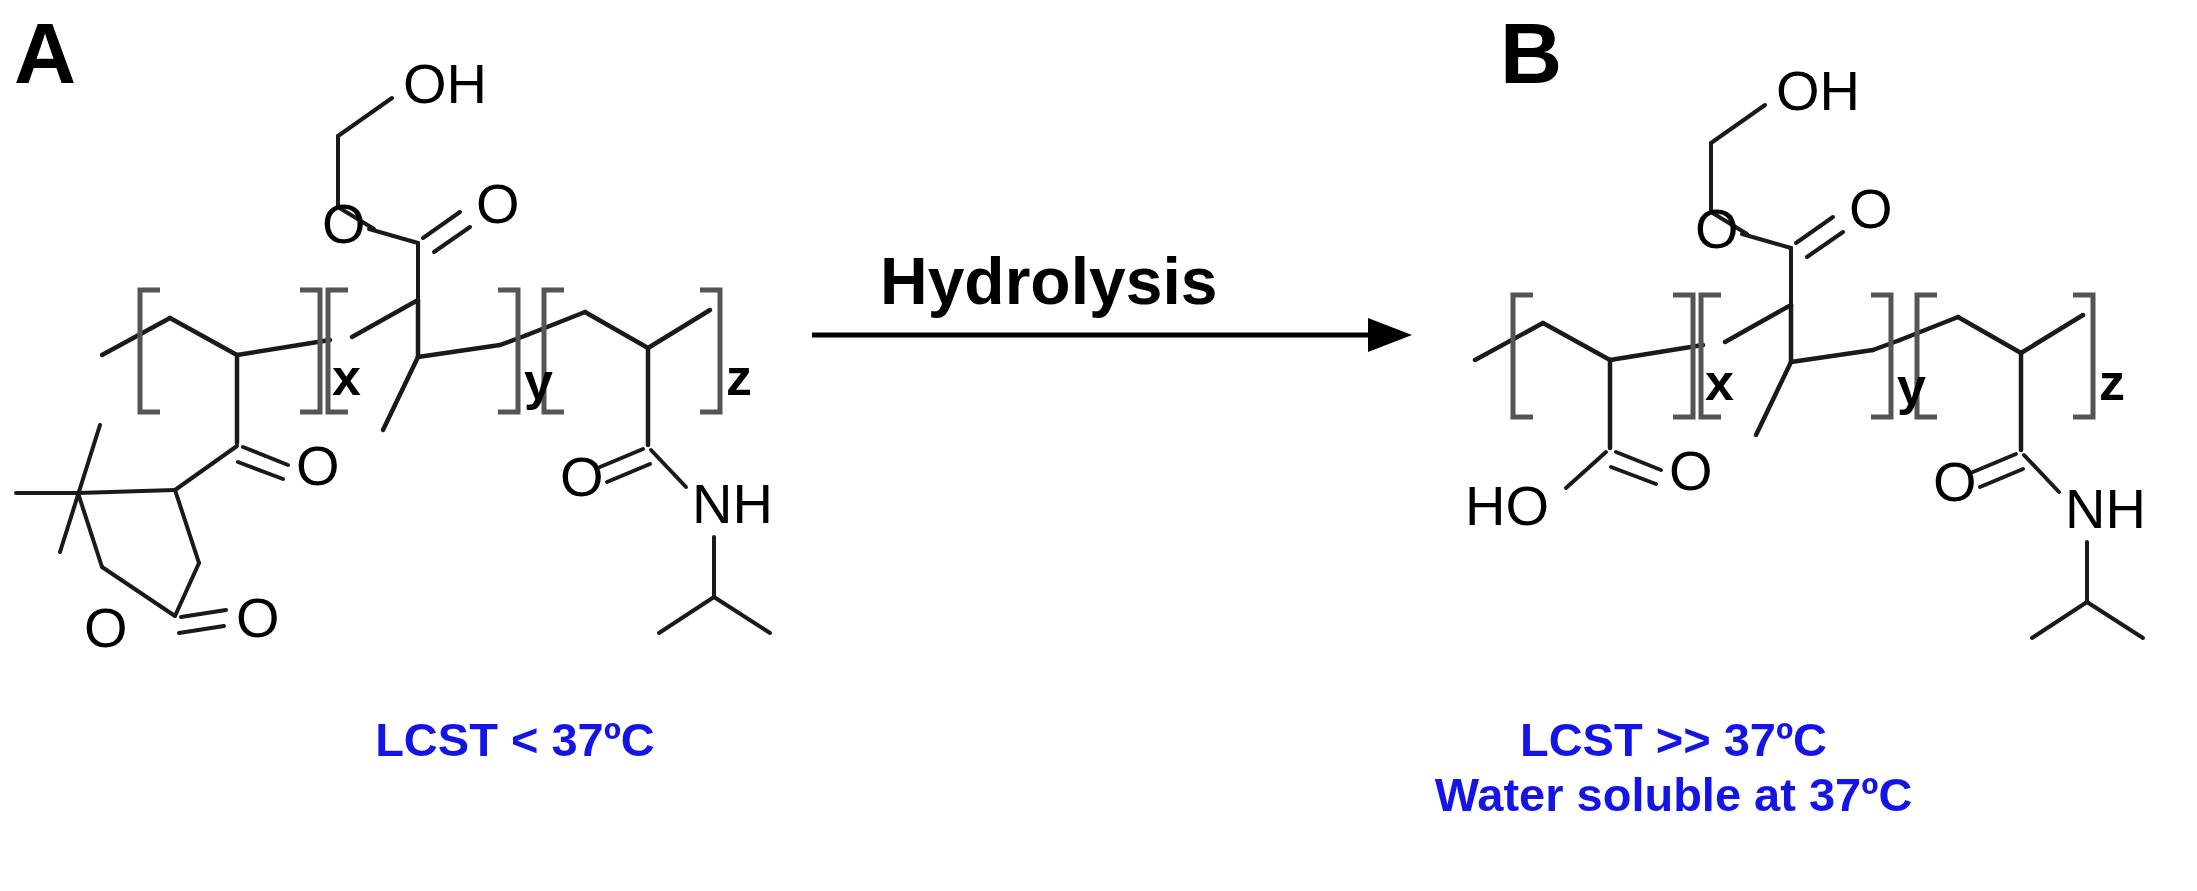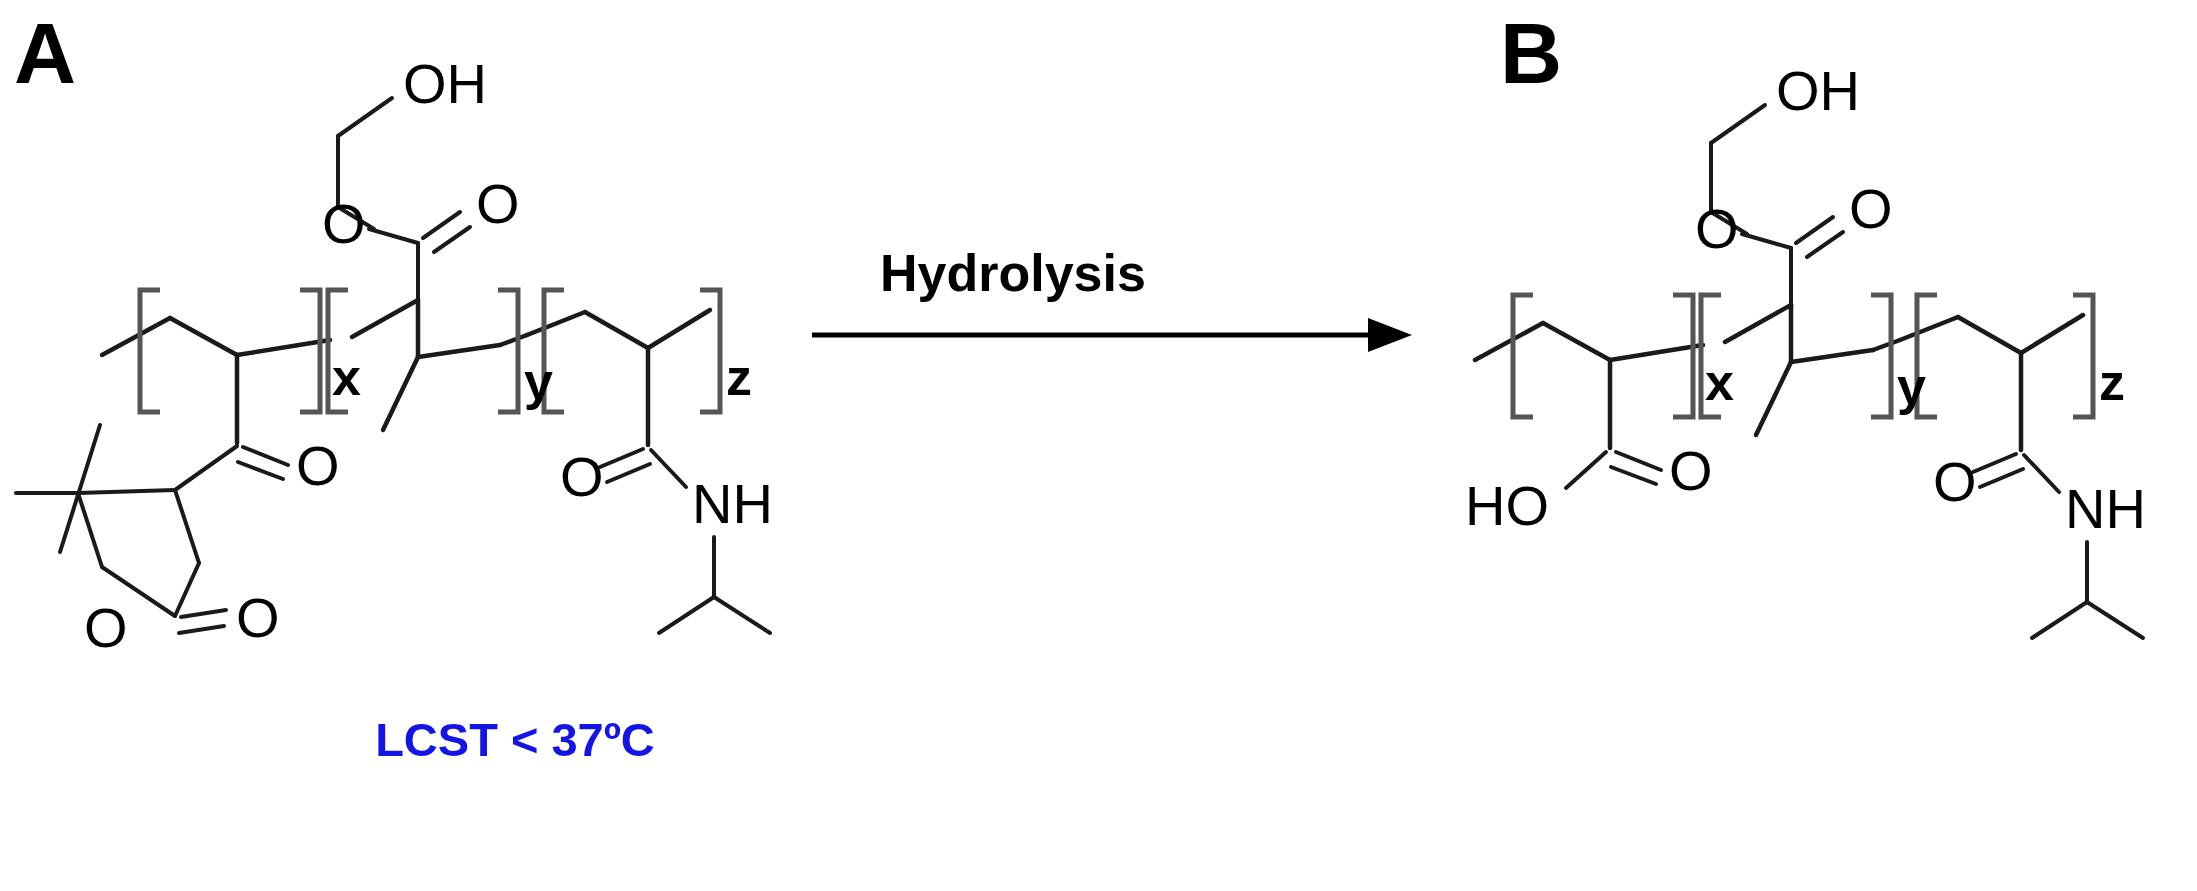--- a/index.html
+++ b/index.html
@@ -43,21 +43,21 @@
     white-space: nowrap;
   }
   #captionA { left: 0px;   top: 712px; width: 1030px; text-align: center; }
   #captionB { left: 1150px; top: 712px; width: 1047px; }
   .caption .line { display: block; }
 
   .arrow-label {
     position: absolute;
     font-family: "Liberation Sans", sans-serif;
     font-weight: bold;
-    font-size: 52px;
+    font-size: 66px;
     color: #000000;
     left: 880px;
     top: 243px;
     white-space: nowrap;
   }
 
   svg.struct {
     position: absolute;
     left: 0;
     top: 0;
@@ -247,14 +247,18 @@
       </g>
       <text class="sub" x="1705" y="386">x</text>
       <text class="sub" x="1897" y="390">y</text>
       <text class="sub" x="2099" y="386">z</text>
     </g>
   </svg>
 
   <div class="caption" id="captionA">
     <span class="line">LCST &lt; 37ºC</span>
   </div>
+  <div class="caption" id="captionB">
+    <span class="line">LCST &gt;&gt; 37ºC</span>
+    <span class="line">Water soluble at 37ºC</span>
+  </div>
 
 </div>
 
 </body></html>

